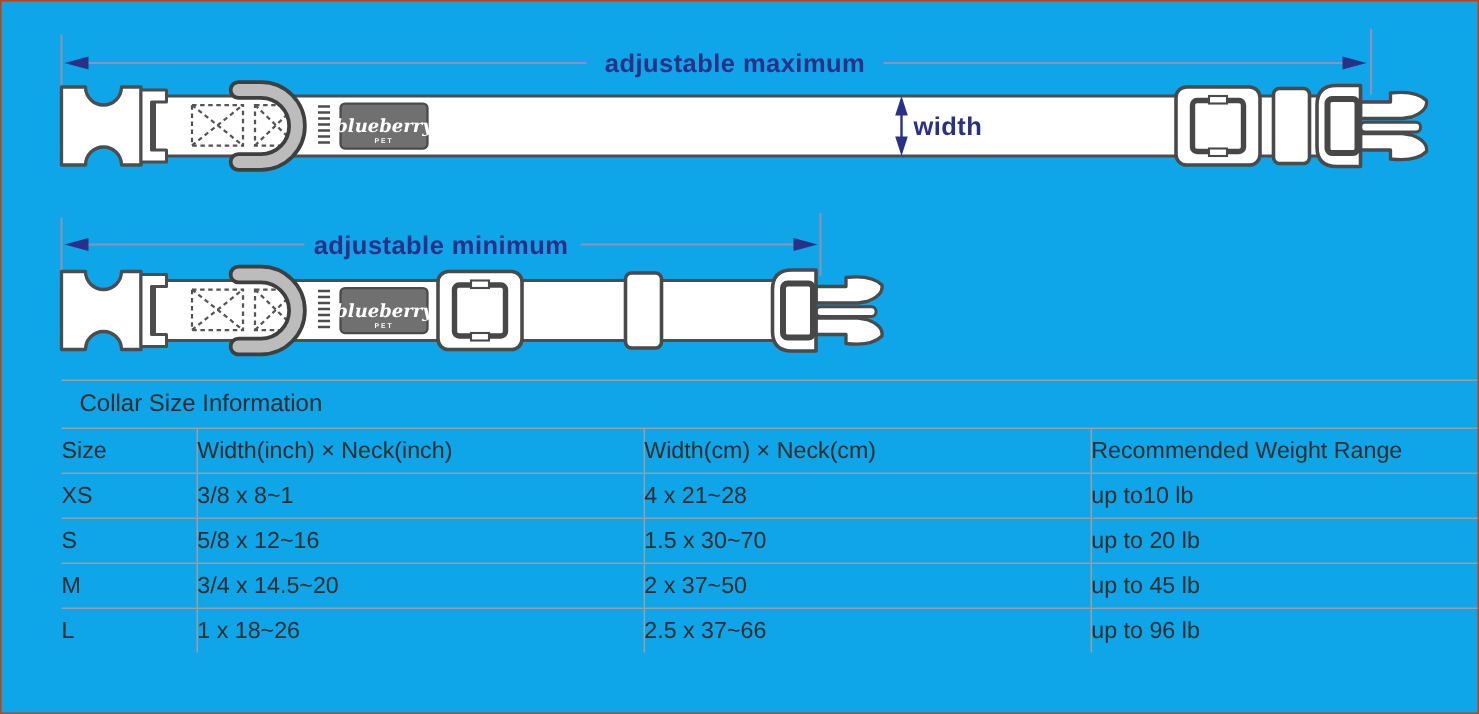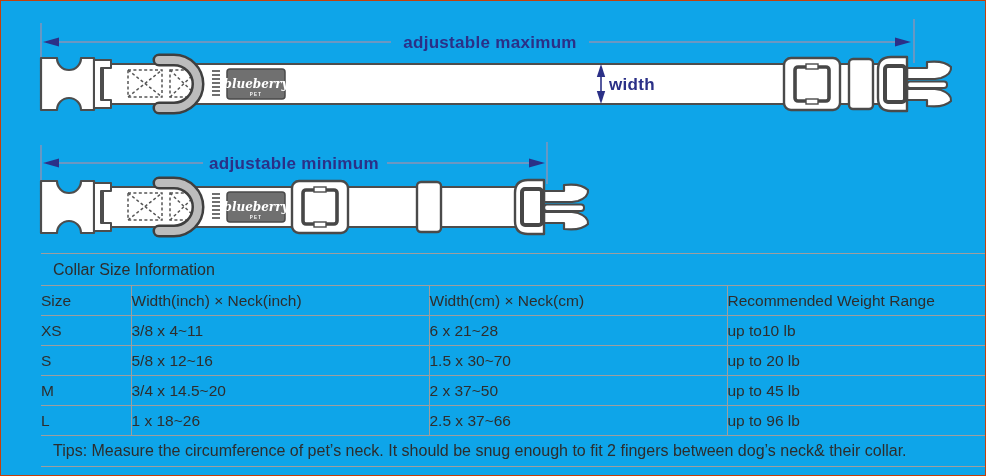--- a/index.html
+++ b/index.html
@@ -158,22 +158,22 @@
       </colgroup>
       <tbody>
           <tr class="hdr">
         <th>Size</th>
         <th>Width(inch) × Neck(inch)</th>
         <th>Width(cm) × Neck(cm)</th>
         <th>Recommended Weight Range</th>
       </tr>
       <tr>
         <td>XS</td>
-        <td>3/8 x 4~11</td>
-        <td>6 x 21~28</td>
+        <td>3/8 x 8~1</td>
+        <td>4 x 21~28</td>
         <td>up to10 lb</td>
       </tr>
       <tr>
         <td>S</td>
         <td>5/8 x 12~16</td>
         <td>1.5 x 30~70</td>
         <td>up to 20 lb</td>
       </tr>
       <tr>
         <td>M</td>
@@ -183,15 +183,14 @@
       </tr>
       <tr>
         <td>L</td>
         <td>1 x 18~26</td>
         <td>2.5 x 37~66</td>
         <td>up to 96 lb</td>
       </tr>
     </tbody>
       </table>
 
-    <div class="tips">Tips: Measure the circumference of pet’s neck. It should be snug enough to fit 2 fingers between dog’s neck&amp; their collar.</div>
   </div>
 </div>
 
 </body></html>

